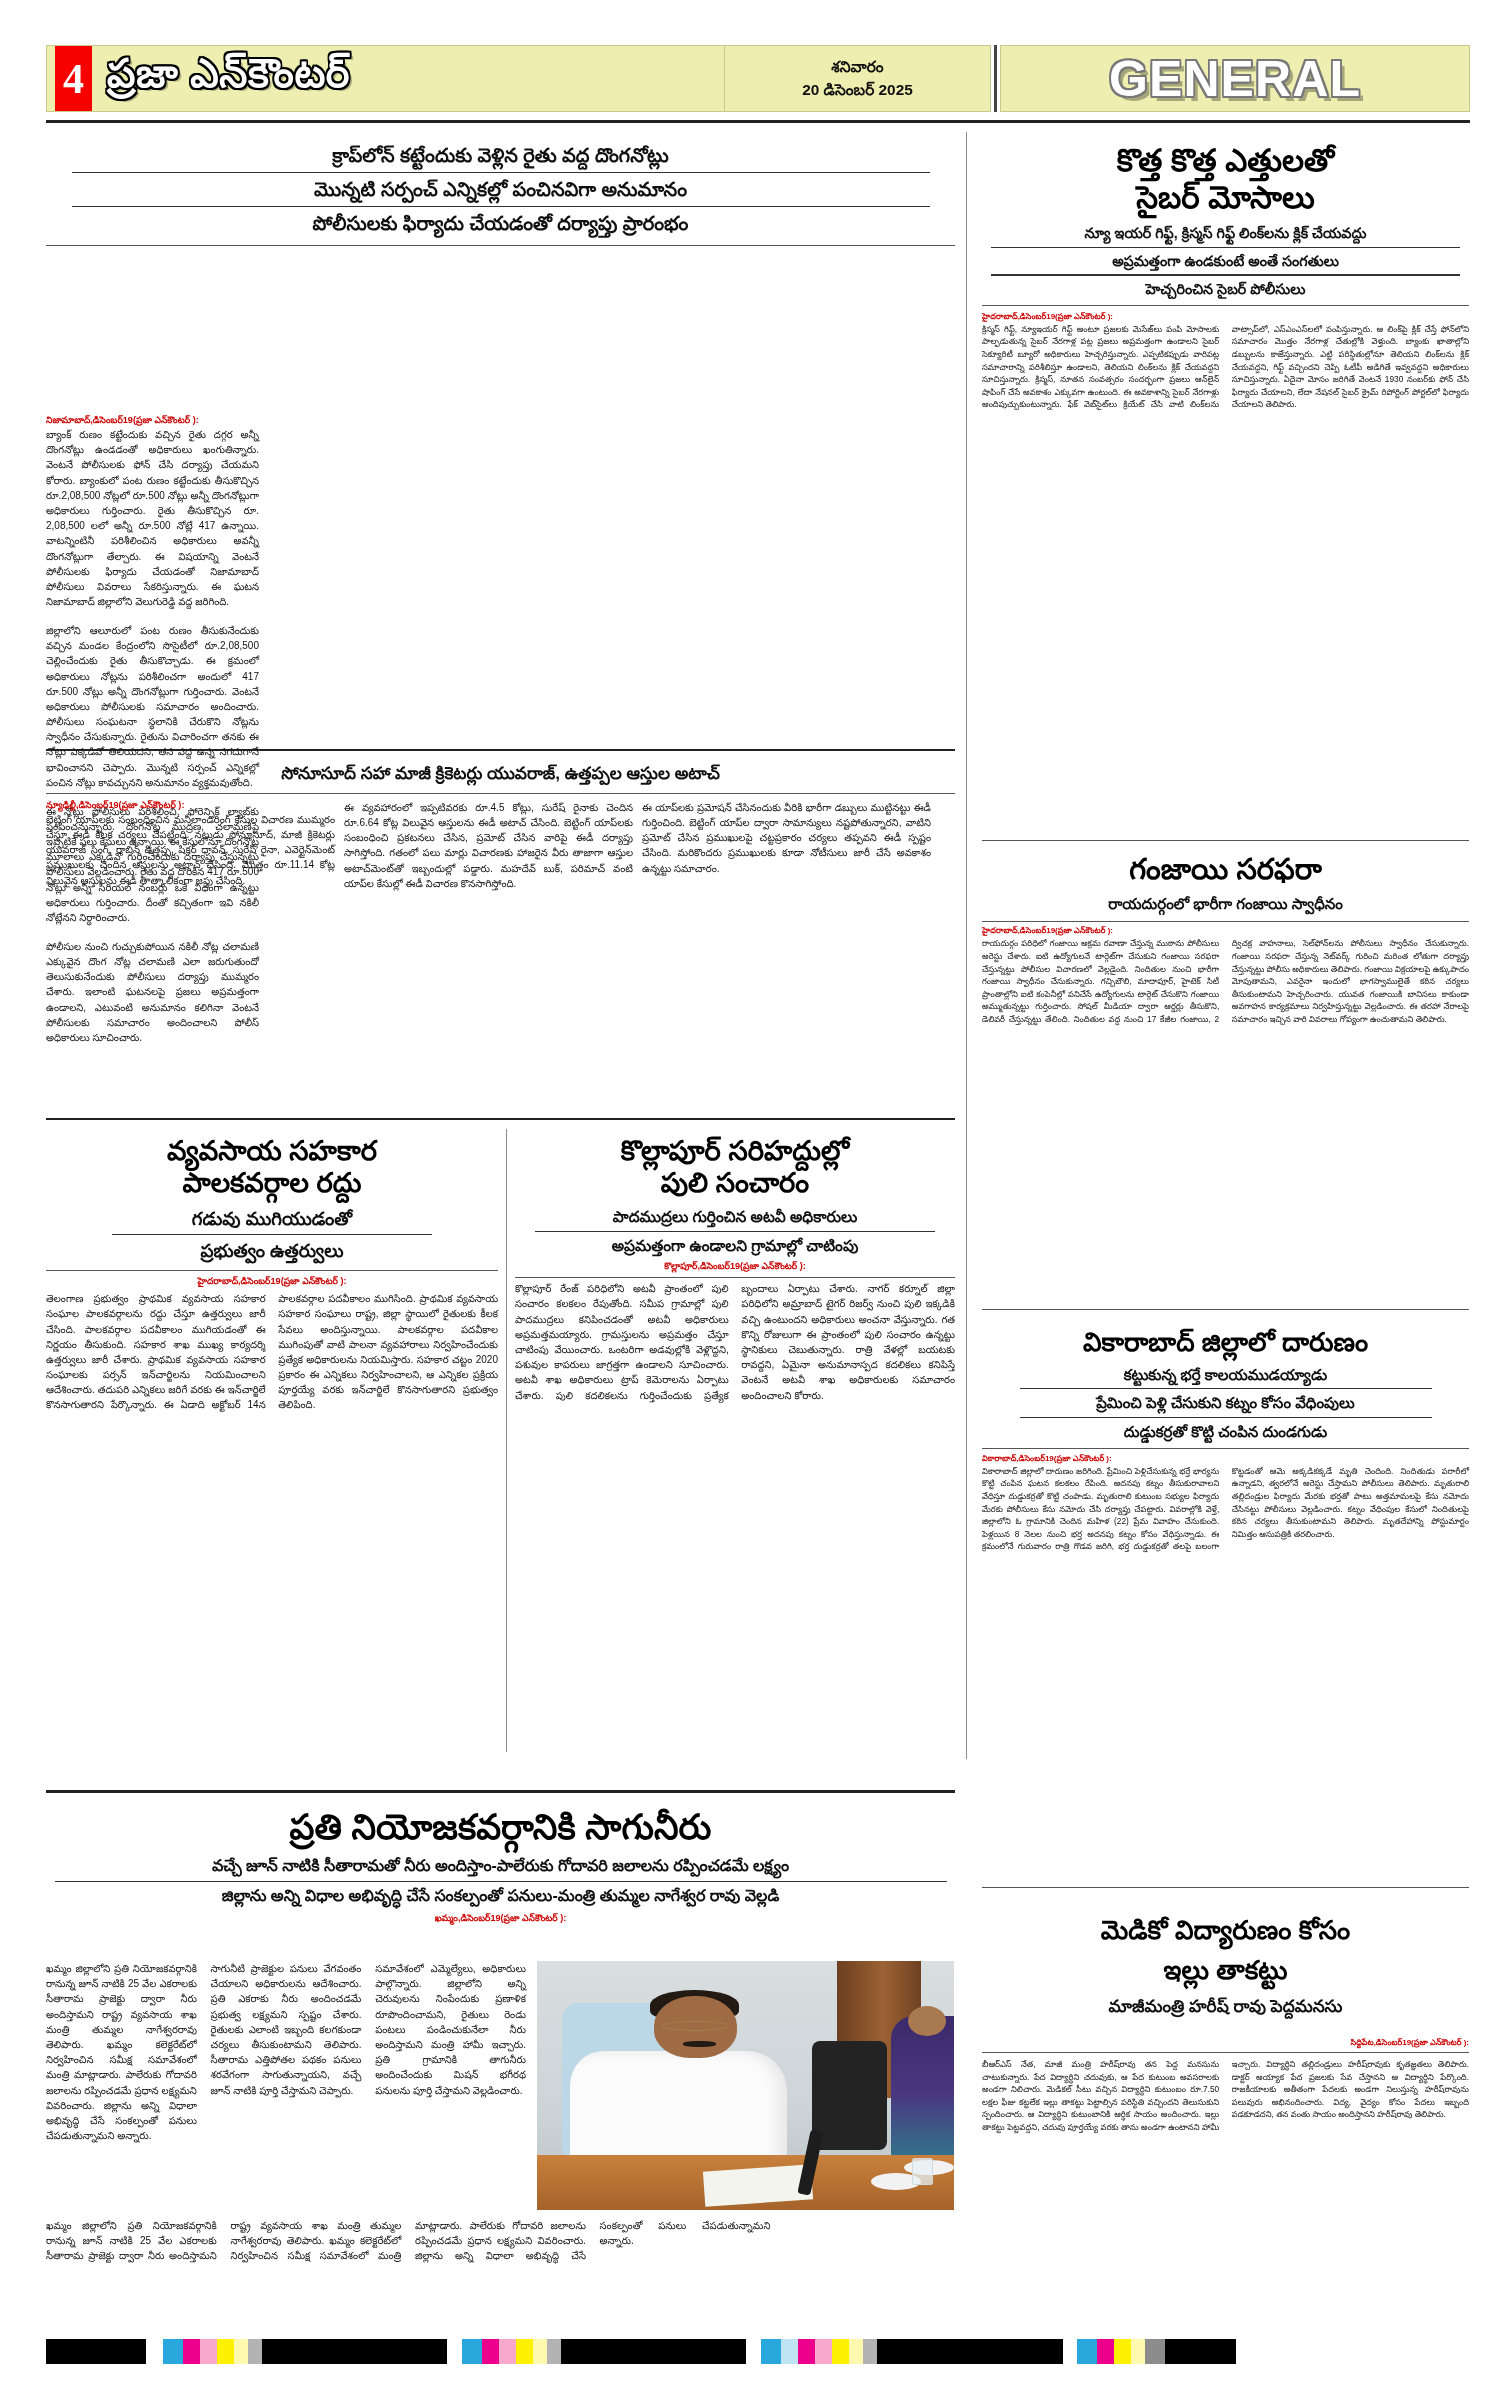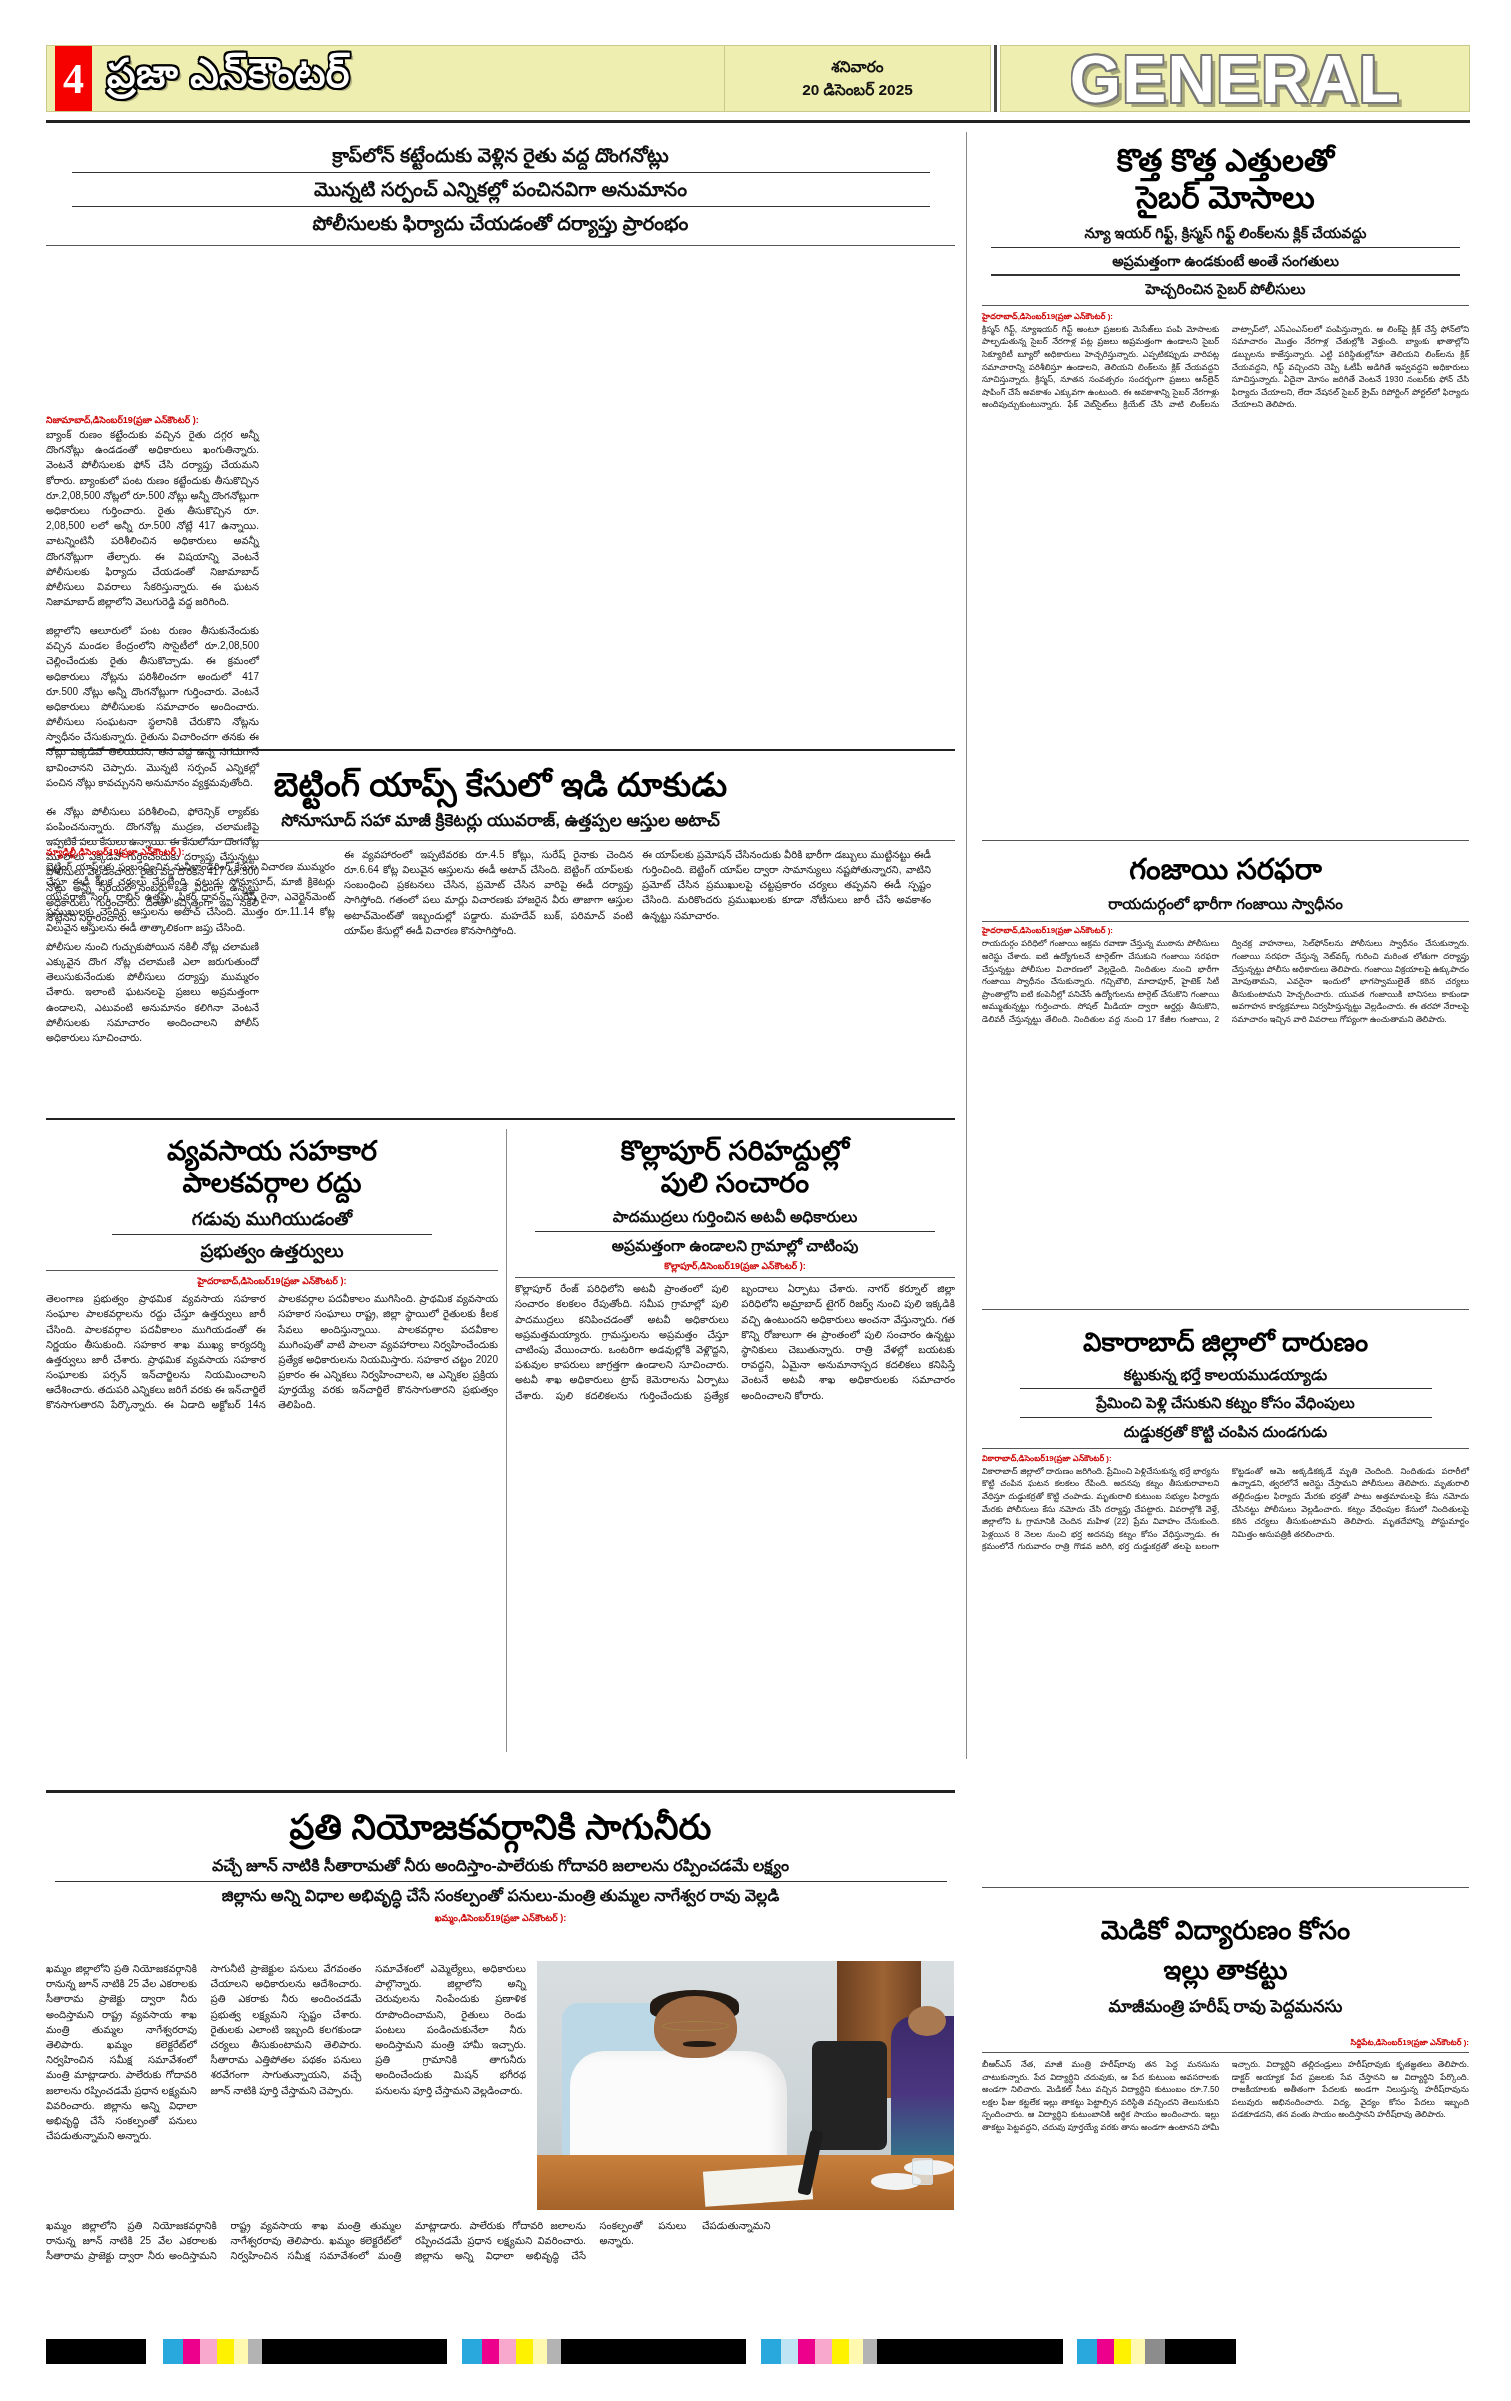--- a/index.html
+++ b/index.html
@@ -42,21 +42,21 @@
     display: flex; flex-direction: column; align-items: center; justify-content: center;
     font-size: 15.4px; font-weight: bold; color: #111; line-height: 1.45;
   }
   .mast-sep { width: 9.1px; background:#fff; display:flex; justify-content:center; }
   .mast-sep i { display:block; width:2.3px; background:#444; height:100%; }
   .mast-general {
     flex: 1; background: #eeeeb0; border:0.6px solid #c9c98c;
     display:flex; align-items:center; justify-content:center;
   }
   .mast-general span {
-    font-size: 66px; font-weight: bold; color:#ffffff; letter-spacing: 1.1px;
+    font-size: 50px; font-weight: bold; color:#ffffff; letter-spacing: 1.1px;
     font-family: "Liberation Sans", sans-serif;
     text-shadow:
        -1.7px -1.7px 0 #777, 1.7px -1.7px 0 #777, -1.7px 1.7px 0 #777, 1.7px 1.7px 0 #777,
        -1.7px 0 0 #777, 1.7px 0 0 #777, 0 -1.7px 0 #777, 0 1.7px 0 #777,
        4.6px 4.6px 0 rgba(0,0,0,0.30);
   }
 
   .rule-thick { position:absolute; height:2.9px; background:#222; }
   .rule-thin  { position:absolute; height:1.1px; background:#555; }
   .vrule { position:absolute; width:1.1px; background:#8a8a8a; }
@@ -177,21 +177,20 @@
     <div style="margin-top:5.7px; display:flex; gap:12.6px;">
       <div style="flex:1;">
         <div class="byline" style="font-size:8px;">హైదరాబాద్,డిసెంబర్19(ప్రజా ఎన్‌కౌంటర్ ):</div>
         <div class="body-col" style="column-count:2; column-gap:12.6px; font-size:8.3px;">క్రిస్మస్ గిఫ్ట్, న్యూఇయర్ గిఫ్ట్ అంటూ ప్రజలకు మెసేజ్‌లు పంపి మోసాలకు పాల్పడుతున్న సైబర్ నేరగాళ్ల పట్ల ప్రజలు అప్రమత్తంగా ఉండాలని సైబర్ సెక్యూరిటీ బ్యూరో అధికారులు హెచ్చరిస్తున్నారు. ఎప్పటికప్పుడు వారిపట్ల సమాచారాన్ని పరిశీలిస్తూ ఉండాలని, తెలియని లింక్‌లను క్లిక్ చేయవద్దని సూచిస్తున్నారు. క్రిస్మస్, నూతన సంవత్సరం సందర్భంగా ప్రజలు ఆన్‌లైన్ షాపింగ్ చేసే అవకాశం ఎక్కువగా ఉంటుంది. ఈ అవకాశాన్ని సైబర్ నేరగాళ్లు అందిపుచ్చుకుంటున్నారు. ఫేక్ వెబ్‌సైట్‌లు క్రియేట్ చేసి వాటి లింక్‌లను వాట్సాప్‌లో, ఎస్ఎంఎస్‌లలో పంపిస్తున్నారు. ఆ లింక్‌పై క్లిక్ చేస్తే ఫోన్‌లోని సమాచారం మొత్తం నేరగాళ్ల చేతుల్లోకి వెళ్తుంది. బ్యాంకు ఖాతాల్లోని డబ్బులను కాజేస్తున్నారు. ఎట్టి పరిస్థితుల్లోనూ తెలియని లింక్‌లను క్లిక్ చేయవద్దని, గిఫ్ట్ వచ్చిందని చెప్పి ఓటీపీ అడిగితే ఇవ్వవద్దని అధికారులు సూచిస్తున్నారు. ఏదైనా మోసం జరిగితే వెంటనే 1930 నంబర్‌కు ఫోన్ చేసి ఫిర్యాదు చేయాలని, లేదా నేషనల్ సైబర్ క్రైమ్ రిపోర్టింగ్ పోర్టల్‌లో ఫిర్యాదు చేయాలని తెలిపారు.</div>
       </div>
     </div>
   </div>
 
   <div class="rule-thick" style="left:46px; top:749px; width:909px; height:2.3px;"></div>
   <div class="abs" style="left:46px; top:758px; width:909px;">
-    <div class="hl" style="font-size:33px; padding-top:8px;">బెట్టింగ్ యాప్స్ కేసులో ఇడి దూకుడు</div>
     <div class="sub" style="font-size:17px; margin-top:5px;">సోనూసూద్ సహా మాజీ క్రికెటర్లు యువరాజ్, ఉత్తప్పల ఆస్తుల అటాచ్</div>
     <div class="rule-thin" style="position:relative; margin-top:8px; width:909px;"></div>
     <div style="display:flex; gap:9px; margin-top:5.7px;">
       <div style="width:289px;">
         <div class="byline">న్యూఢిల్లీ,డిసెంబర్19(ప్రజా ఎన్‌కౌంటర్ ):</div>
         <div class="body-col">బెట్టింగ్ యాప్‌లకు సంబంధించిన మనీలాండరింగ్ కేసుల విచారణ ముమ్మరం చేస్తూ ఈడీ కీలక చర్యలు చేపట్టింది. నటుడు సోనూసూద్, మాజీ క్రికెటర్లు యువరాజ్ సింగ్, రాబిన్ ఉత్తప్ప, షికర్ ధావన్, సురేష్ రైనా, ఎవెర్టైన్‌మెంట్ ప్రముఖులకు చెందిన ఆస్తులను అటాచ్ చేసింది. మొత్తం రూ.11.14 కోట్ల విలువైన ఆస్తులను ఈడీ తాత్కాలికంగా జప్తు చేసింది.</div>
       </div>
       <div style="width:289px;" class="body-col">ఈ వ్యవహారంలో ఇప్పటివరకు రూ.4.5 కోట్లు, సురేష్ రైనాకు చెందిన రూ.6.64 కోట్ల విలువైన ఆస్తులను ఈడీ అటాచ్ చేసింది. బెట్టింగ్ యాప్‌లకు సంబంధించి ప్రకటనలు చేసిన, ప్రమోట్ చేసిన వారిపై ఈడీ దర్యాప్తు సాగిస్తోంది. గతంలో పలు మార్లు విచారణకు హాజరైన వీరు తాజాగా ఆస్తుల అటాచ్‌మెంట్‌తో ఇబ్బందుల్లో పడ్డారు. మహదేవ్ బుక్, పరిమాచ్ వంటి యాప్‌ల కేసుల్లో ఈడీ విచారణ కొనసాగిస్తోంది.</div>
       <div style="width:289px;" class="body-col">ఈ యాప్‌లకు ప్రమోషన్ చేసినందుకు వీరికి భారీగా డబ్బులు ముట్టినట్టు ఈడీ గుర్తించింది. బెట్టింగ్ యాప్‌ల ద్వారా సామాన్యులు నష్టపోతున్నారని, వాటిని ప్రమోట్ చేసిన ప్రముఖులపై చట్టప్రకారం చర్యలు తప్పవని ఈడీ స్పష్టం చేసింది. మరికొందరు ప్రముఖులకు కూడా నోటీసులు జారీ చేసే అవకాశం ఉన్నట్టు సమాచారం.</div>
     </div>

